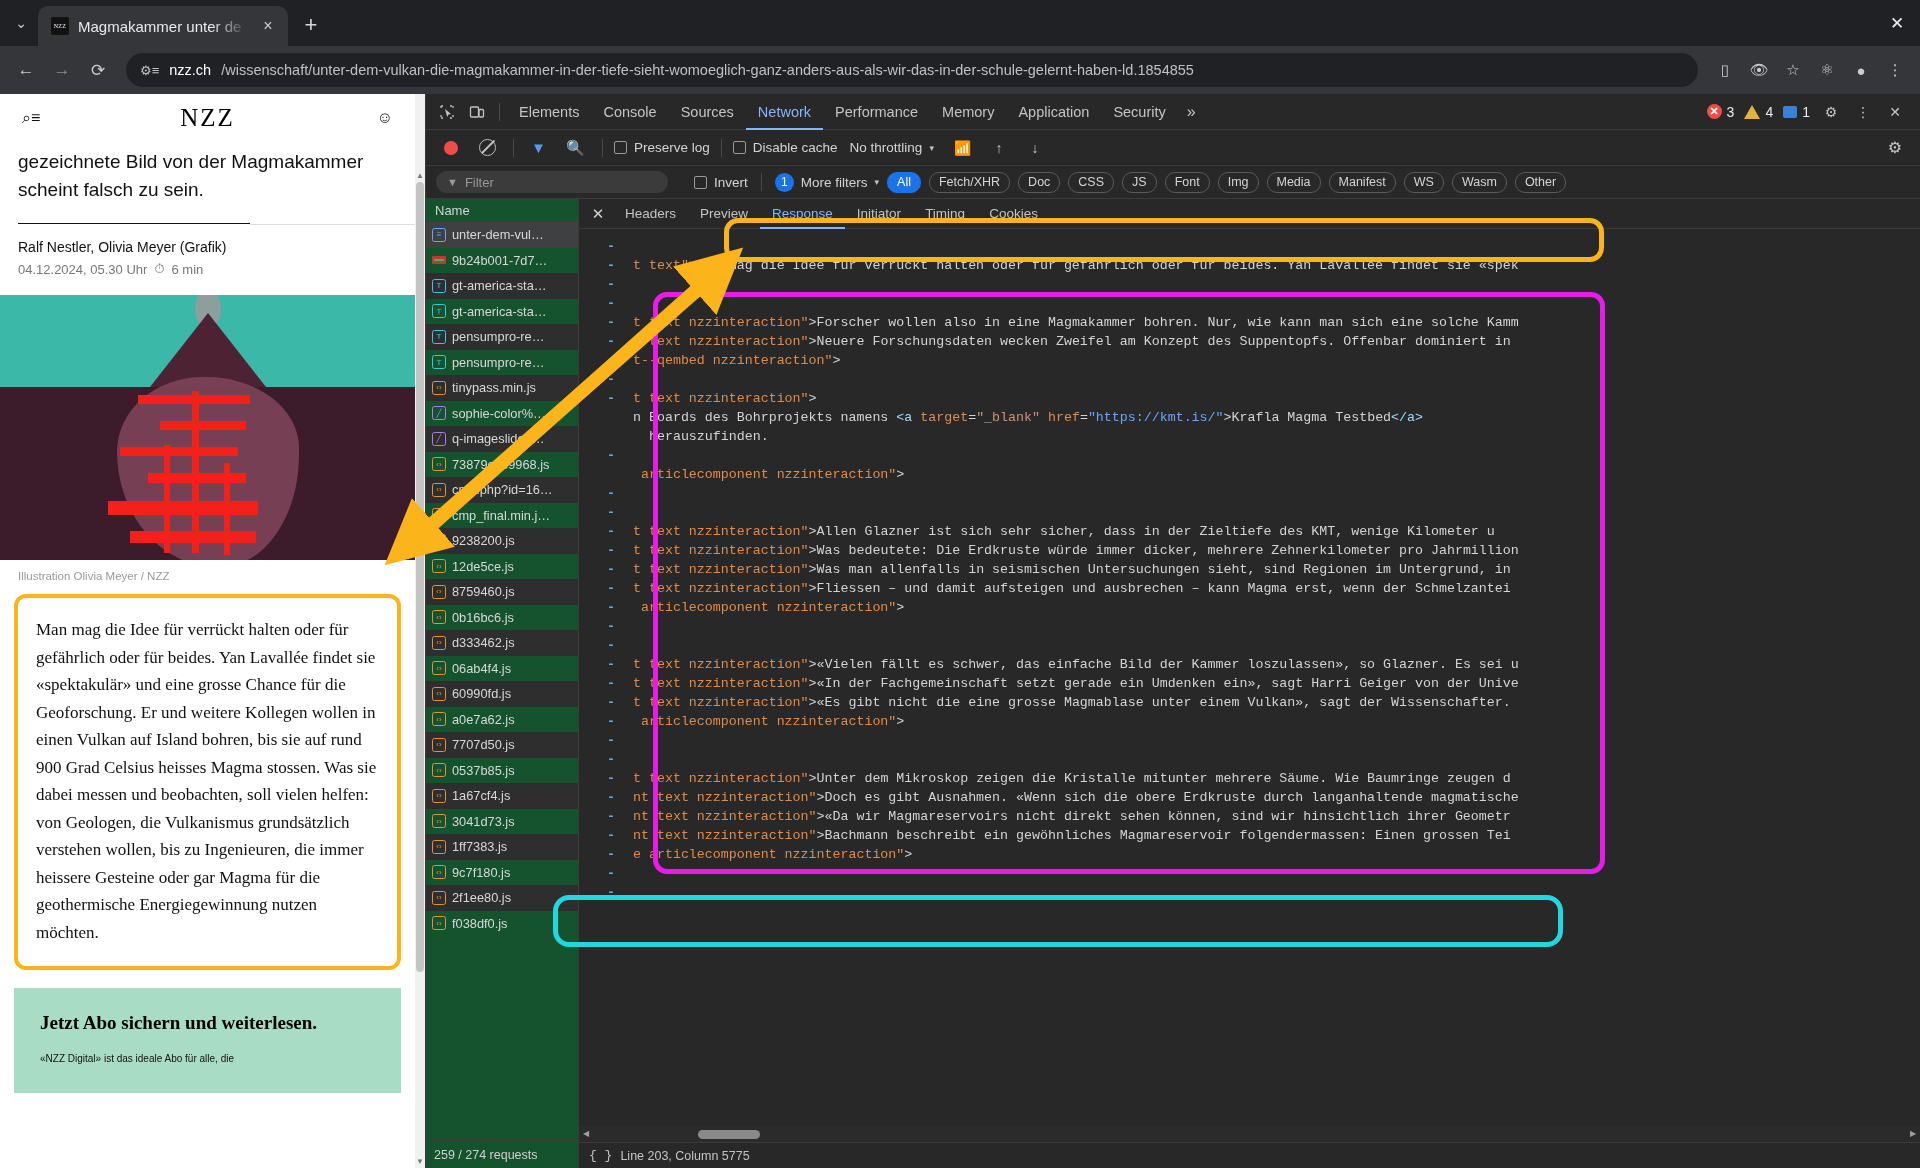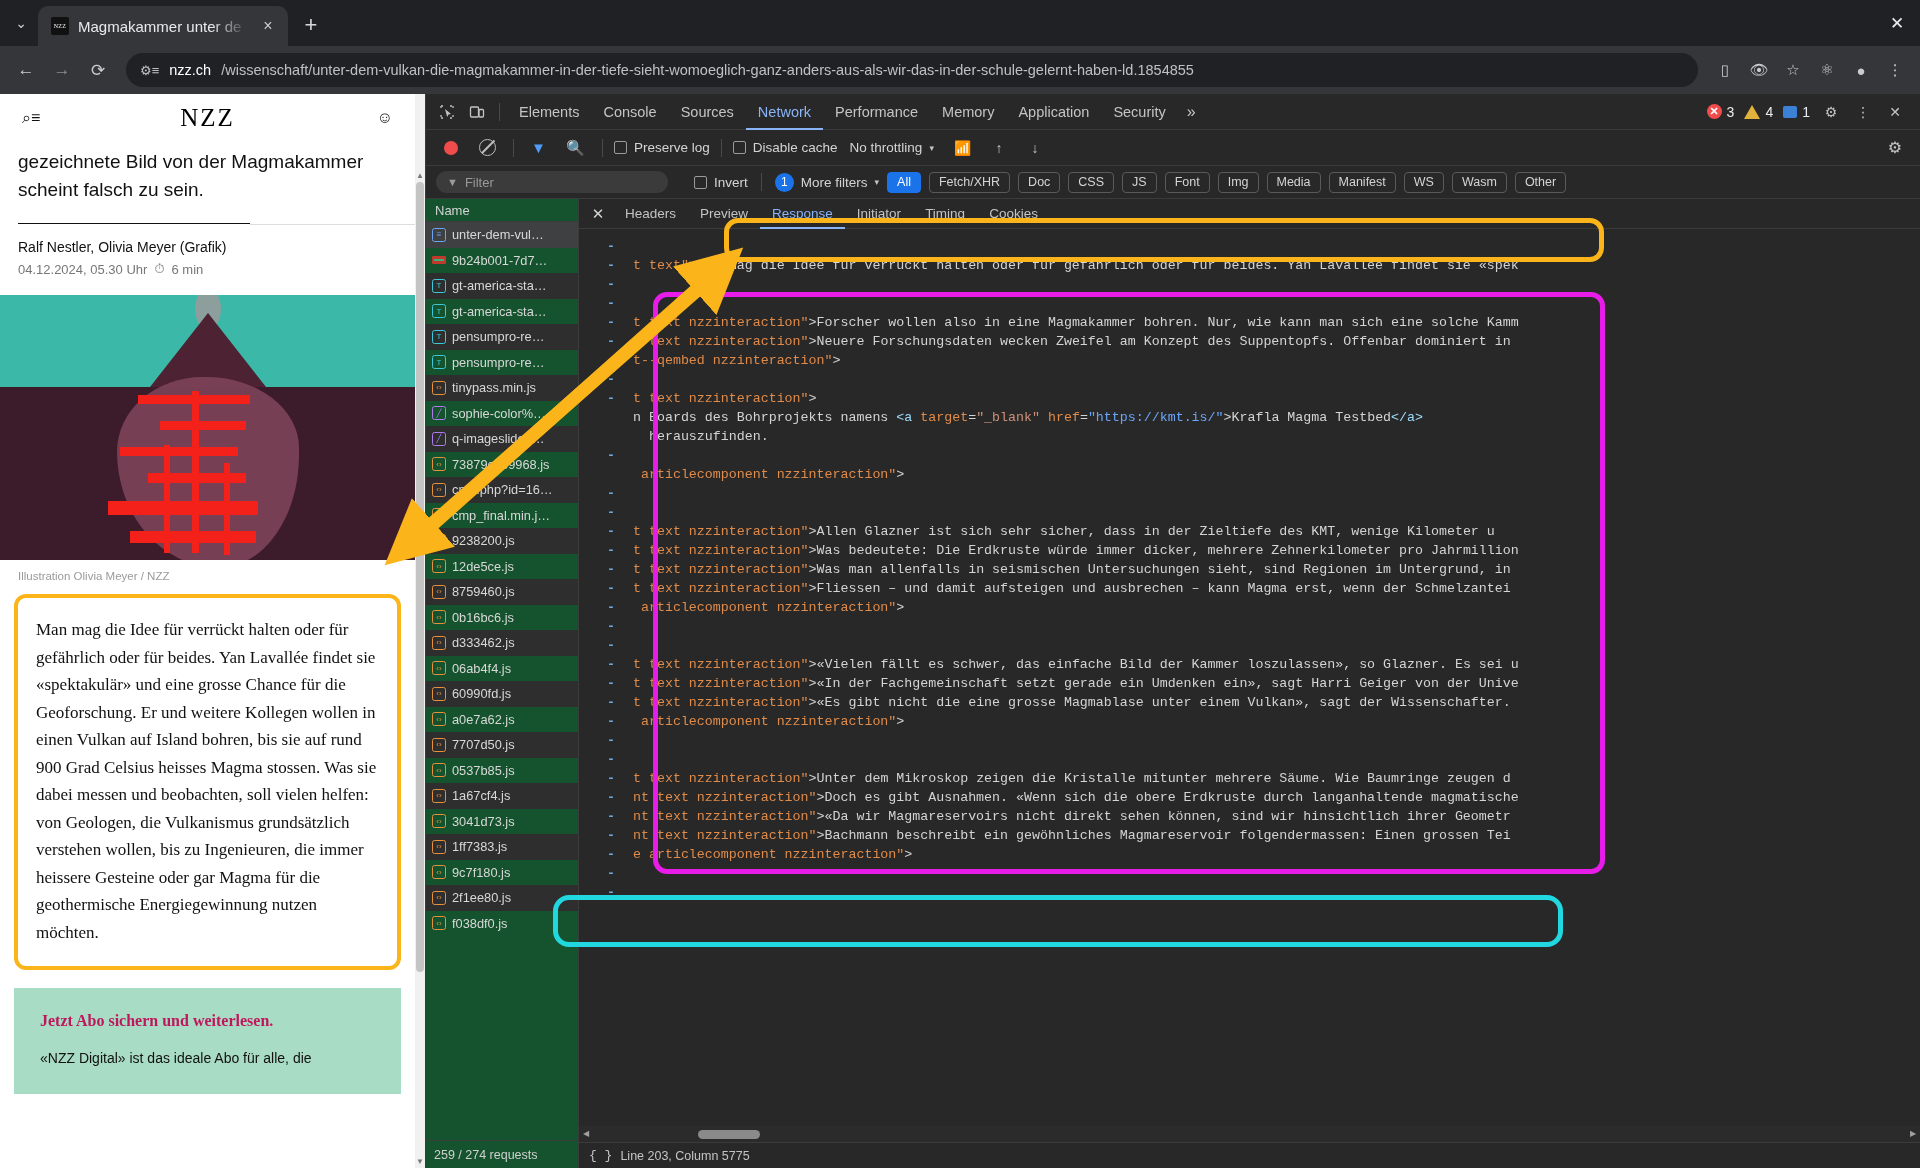--- a/index.html
+++ b/index.html
@@ -127,23 +127,23 @@
 
   .hl-para {
     margin:12px 14px 0 14px; padding:18px 18px 20px 18px;
     border:4px solid #FBB419; border-radius:12px;
     font-family:"Liberation Serif", serif; font-size:17px; line-height:1.62;
     color:#111;
   }
   .abo {
     margin:18px 14px 0 14px; background:#a9dcc4; padding:22px 26px 26px 26px;
   }
-  .abo h3 { font-family:"Liberation Serif",serif; font-size:16px; line-height:1.35;
-    color:#be185d; font-weight:bold; }
-  .abo p { margin-top:16px; font-size:14px; color:#111; line-height:1.45; }
+  .abo h3 { font-family:"Liberation Serif",serif; font-size:19px; line-height:1.35;
+    color:#000000; font-weight:bold; }
+  .abo p { margin-top:16px; font-size:10px; color:#111; line-height:1.45; }
   .page-sb {
     position:absolute; right:0; top:0; width:10px; height:100%; background:#f1f1f1;
   }
   .page-sb .thumb { position:absolute; left:1px; top:88px; width:8px; height:790px;
     background:#c4c4c4; border-radius:4px; }
   .page-sb .arrow { position:absolute; left:0; width:10px; height:12px;
     color:#777; font-size:8px; text-align:center; line-height:12px; }
 
   
   #devtools { flex:1 1 auto; background:#282828; display:flex; flex-direction:column;
@@ -194,21 +194,21 @@
     border-bottom:1px solid #3b3b3b; flex:0 0 33px; background:#282828;
   }
   #dt-filter-input {
     width:232px;height:22px;background:#3b3b3b;border-radius:11px;
     display:flex;align-items:center;gap:7px;padding:0 11px;
     font-size:13px;color:#9a9a9a;
   }
   .pill-n { width:19px;height:19px;border-radius:50%;background:#1a73e8;color:#fff;
     font-size:12px;display:flex;align-items:center;justify-content:center; }
   .rtype {
-    height:21px; padding:0 9px; border-radius:4px; font-size:12.5px;
+    height:21px; padding:0 9px; border-radius:10px; font-size:12.5px;
     color:#d4d4d4; border:1px solid #5a5a5a; display:flex;align-items:center;
     white-space:nowrap;
   }
   .rtype.sel { background:#1a73e8; color:#fff; border-color:#1a73e8; }
   .gear { margin-left:auto; color:#c4c4c4; font-size:16px; }
 
   #dt-body { flex:1 1 auto; display:flex; min-height:0; }
 
   
   #netlist { width:153px; flex:0 0 153px; background:#14532d;

